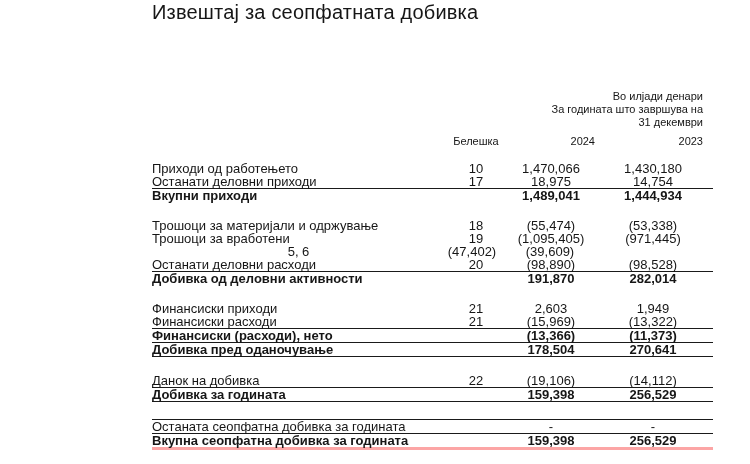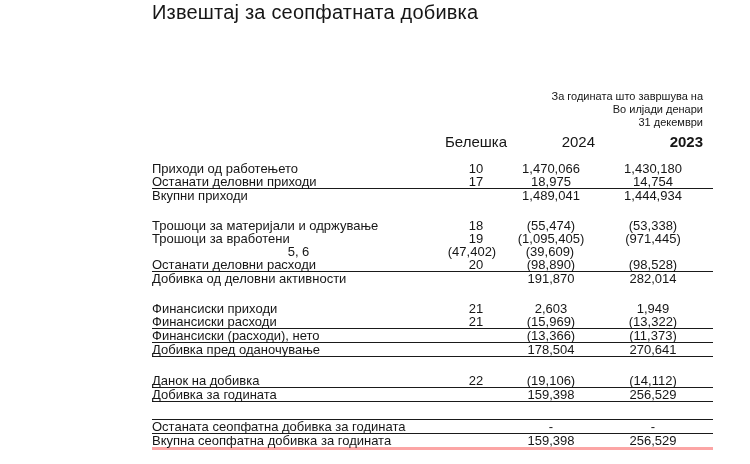--- a/index.html
+++ b/index.html
@@ -35,62 +35,62 @@
   .meta {
     text-align: right;
     padding-right: 10px;
     font-size: 11px;
     line-height: 13px;
     color: #161616;
   }
   .col-headers {
     display: grid;
     grid-template-columns: 293px 62px 96px 110px;
-    font-size: 15px;
+    font-size: 11px;
     line-height: 13px;
     margin-top: 6px;
     margin-bottom: 14px;
     color: #161616;
   }
   .t-row, .col-headers {
     align-items: end;
   }
   .t-row {
     display: grid;
     grid-template-columns: 293px 62px 96px 110px;
     font-size: 13px;
     line-height: 12.5px;
     height: 13px;
     color: #161616;
   }
-  .t-row.bold { font-weight: 400; }
+  .t-row.bold { font-weight: 700; }
   .t-row.line-below { border-bottom: 1.5px solid #1a1a1a; }
   .t-row.line-above { border-top: 1.5px solid #1a1a1a; }
   .t-row.line-below-thick { border-bottom: 3px solid #fca5a5; }
   .spacer { height: 17px; }
   .c.note { text-align: center; }
   .c.num { text-align: center; }
   .c.num.y24 { padding-right: 8px; }
   .c.num.y23 { padding-right: 10px; }
   .col-headers .note-h { text-align: center; }
   .col-headers .num-h { text-align: right; }
   .col-headers .num-h.y24 { padding-right: 8px; }
-  .col-headers .num-h.y23 { padding-right: 10px; font-weight: bold; }
+  .col-headers .num-h.y23 { padding-right: 10px; }
   .c.label { white-space: nowrap; overflow: visible; }
 </style>
 </head>
 <body>
 
 <div class="page">
   <h1 class="title">Извештај за сеопфатната добивка</h1>
 
   <div class="statement">
     <div class="meta">
+      <div>Во илјади денари</div>
       <div>За годината што завршува на</div>
-      <div>Во илјади денари</div>
       <div>31 декември</div>
     </div>
 
     <div class="col-headers">
       <span class="label-h"></span>
       <span class="note-h">Белешка</span>
       <span class="num-h y24">2024</span>
       <span class="num-h y23">2023</span>
     </div>
 

